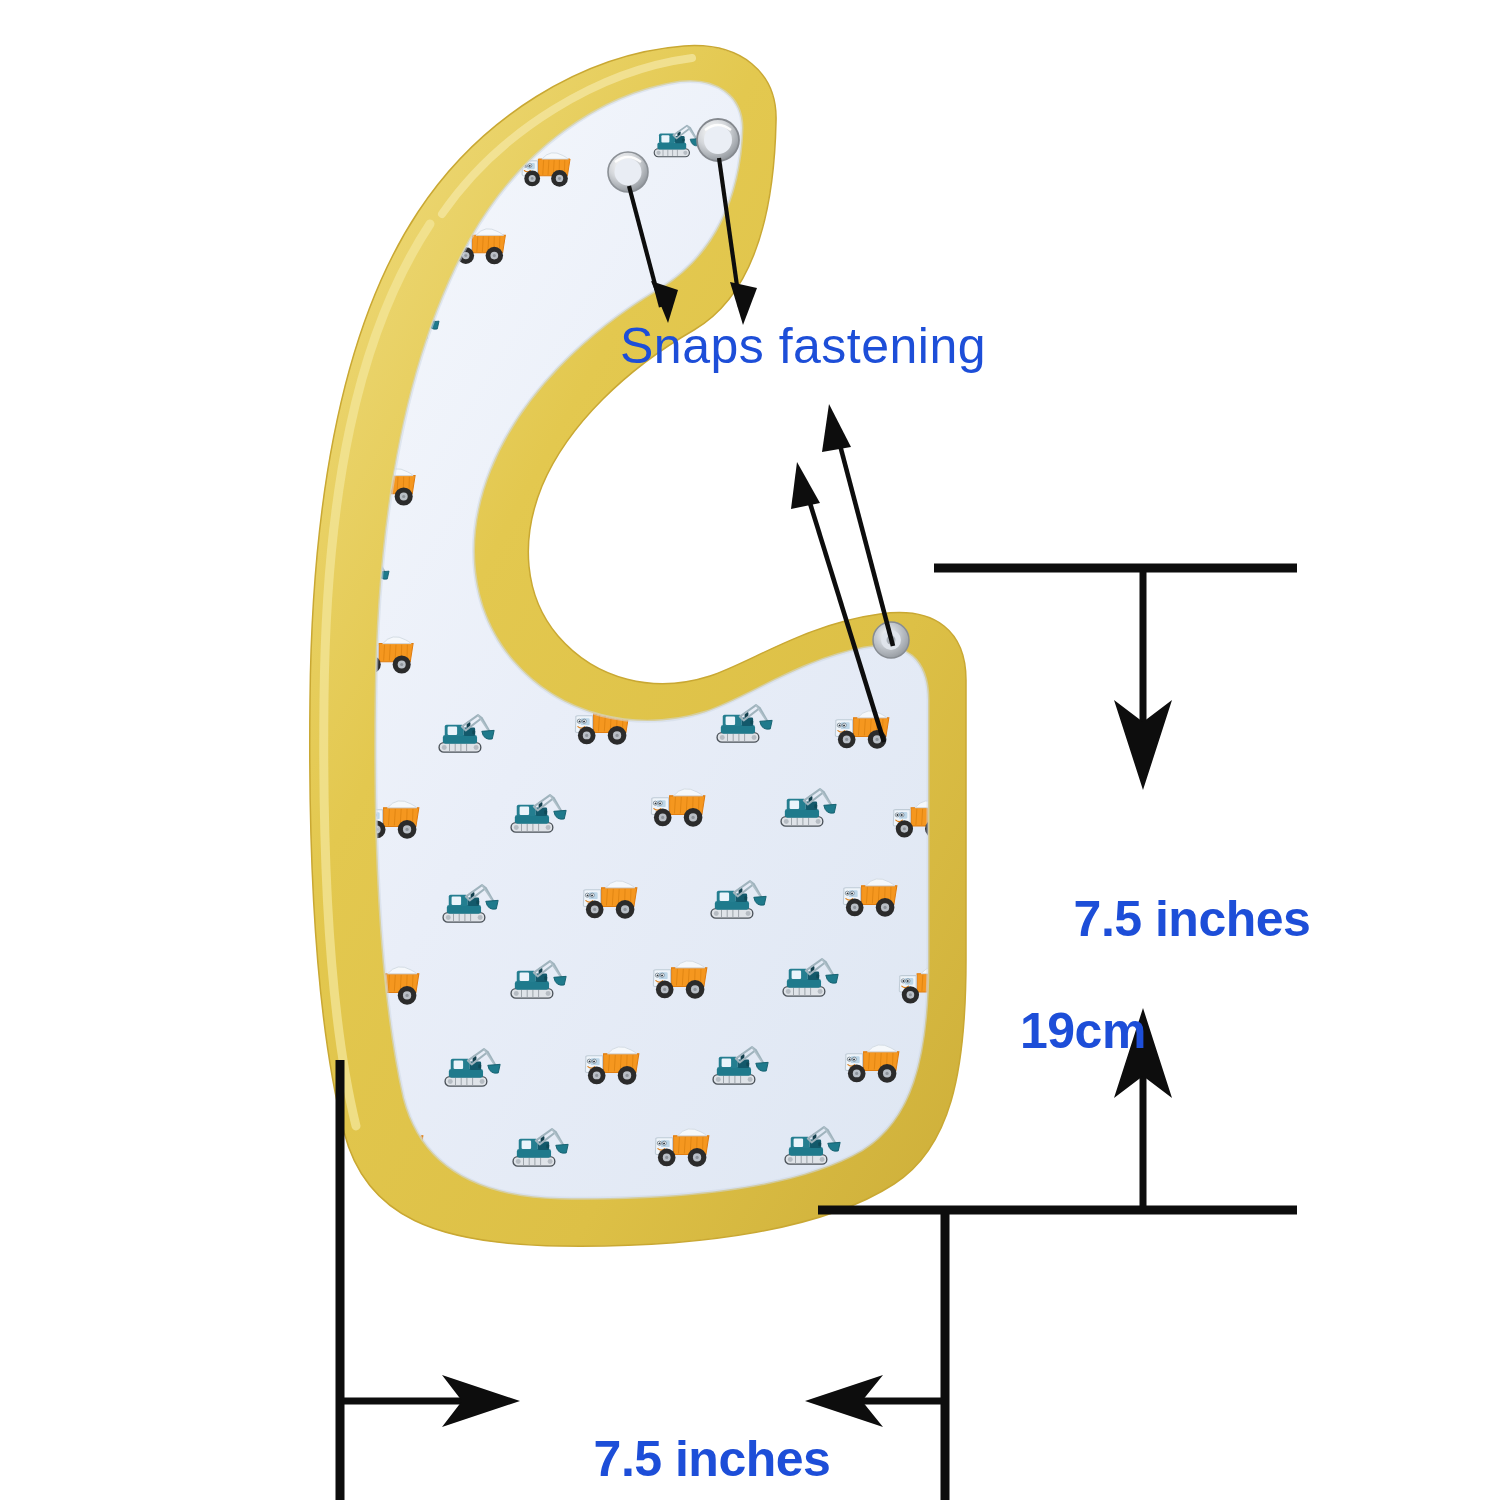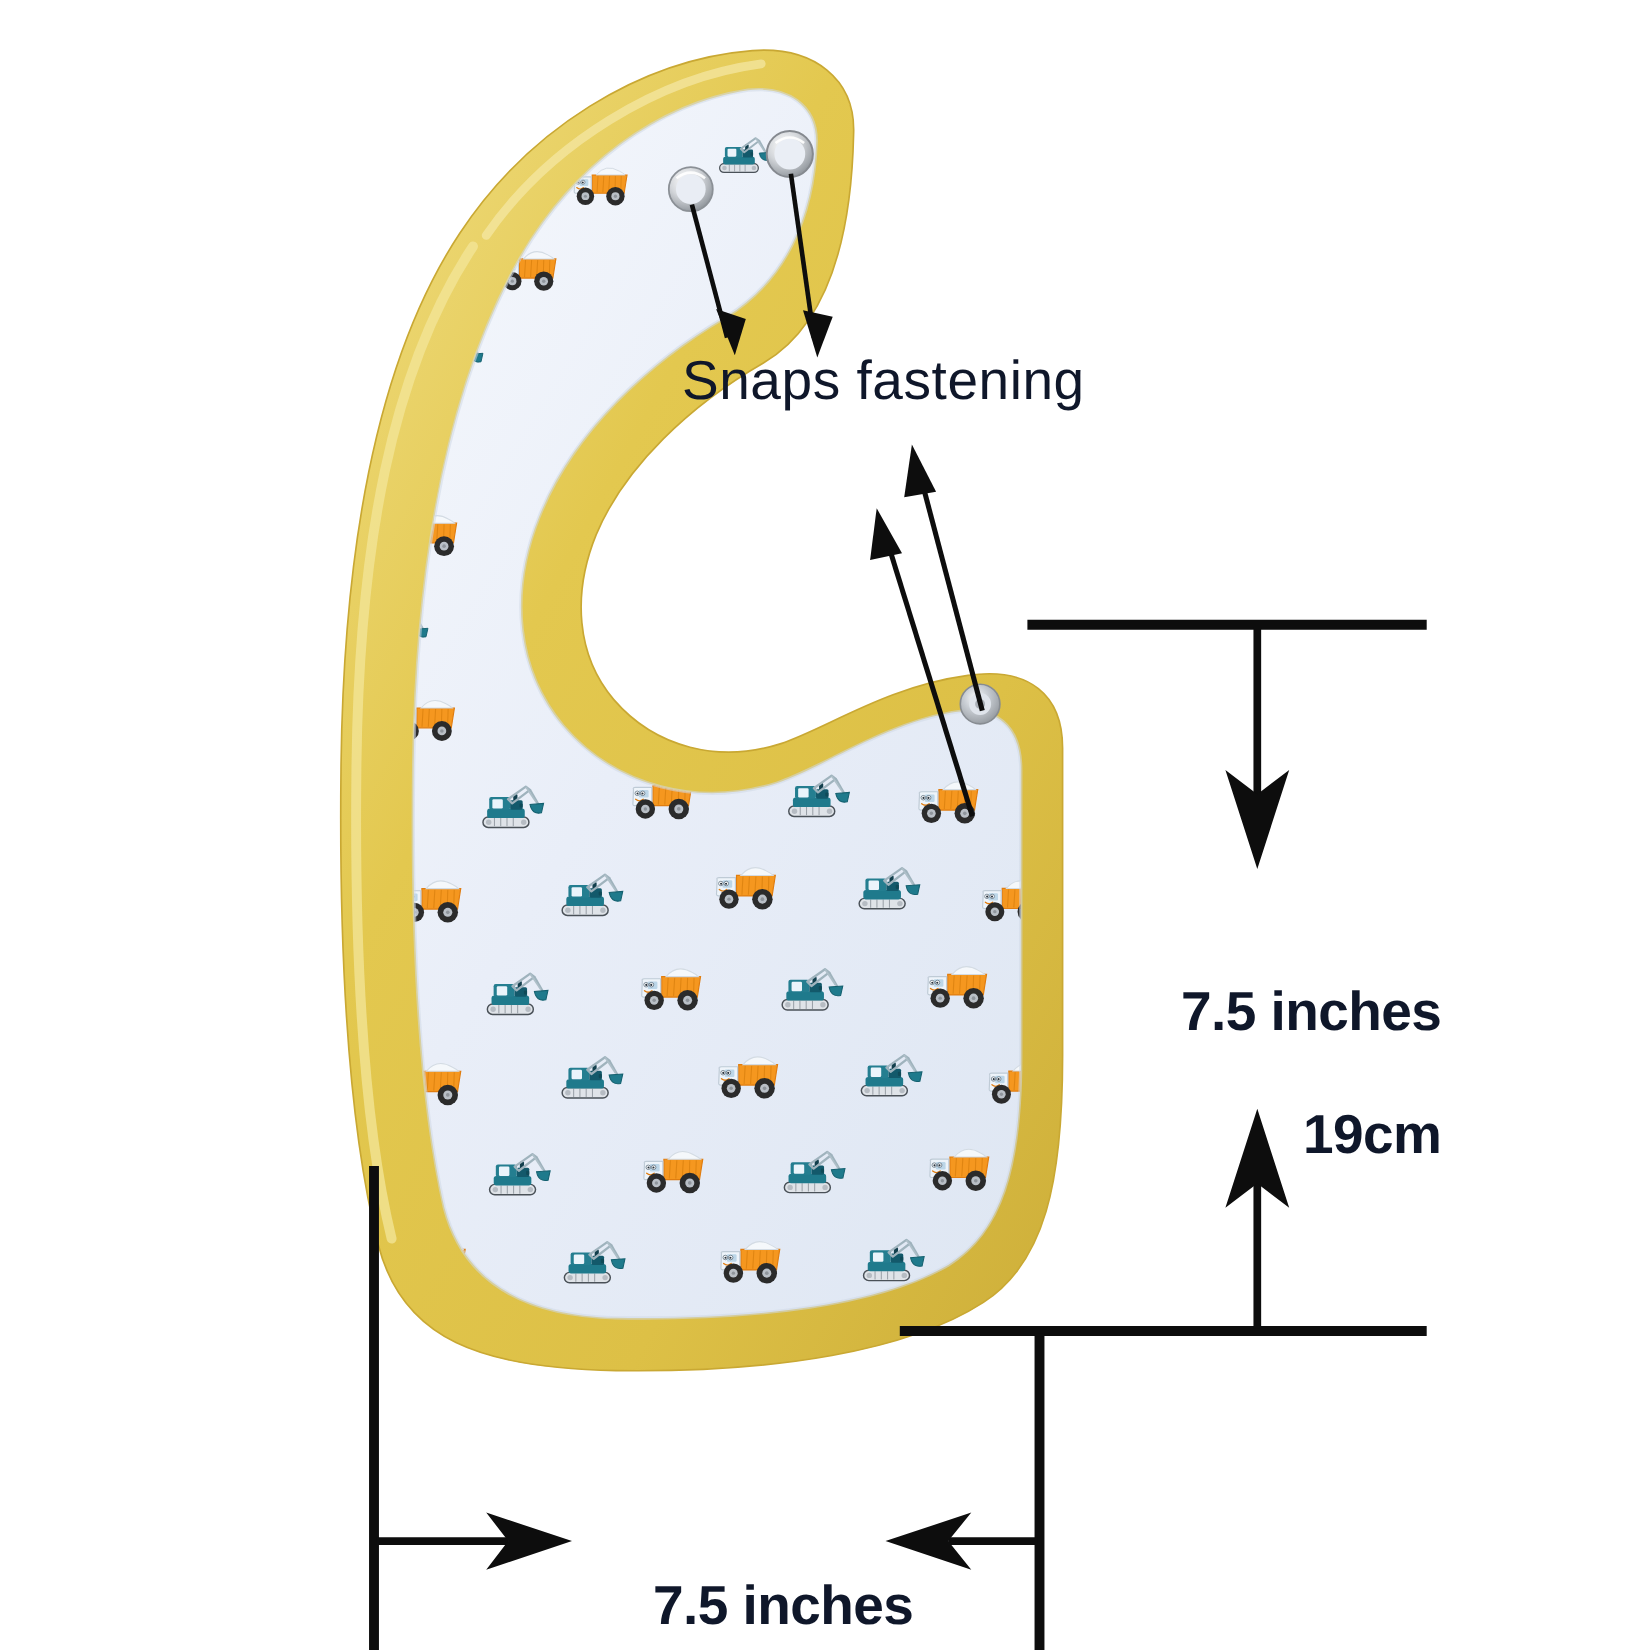--- a/index.html
+++ b/index.html
@@ -20,21 +20,21 @@
   #mainsvg {
     position: absolute;
     left: 0;
     top: 0;
     width: 1500px;
     height: 1500px;
     display: block;
   }
   .label {
     position: absolute;
-    color: #0f172a;
+    color: #1d4ed8;
     white-space: pre;
     line-height: 1.12;
   }
   #snaps-label {
     left: 620px;
     top: 318px;
     font-size: 50px;
     font-weight: 400;
     letter-spacing: 0.5px;
   }
@@ -47,21 +47,21 @@
     letter-spacing: -0.5px;
   }
   #dim-h-label {
     left: 540px;
     top: 1375px;
     font-size: 50px;
     font-weight: 700;
     text-align: center;
     letter-spacing: -0.5px;
   }
-  .dimline2 { display: block; text-align: right; }
+  .dimline2 { display: block; text-align: left; }
 </style>
 </head>
 <body>
 
 <div id="stage">
 
   <svg id="mainsvg" viewBox="0 0 1500 1500">
     <defs>
 
       <linearGradient id="trimGrad" x1="0" y1="0" x2="1" y2="1">

